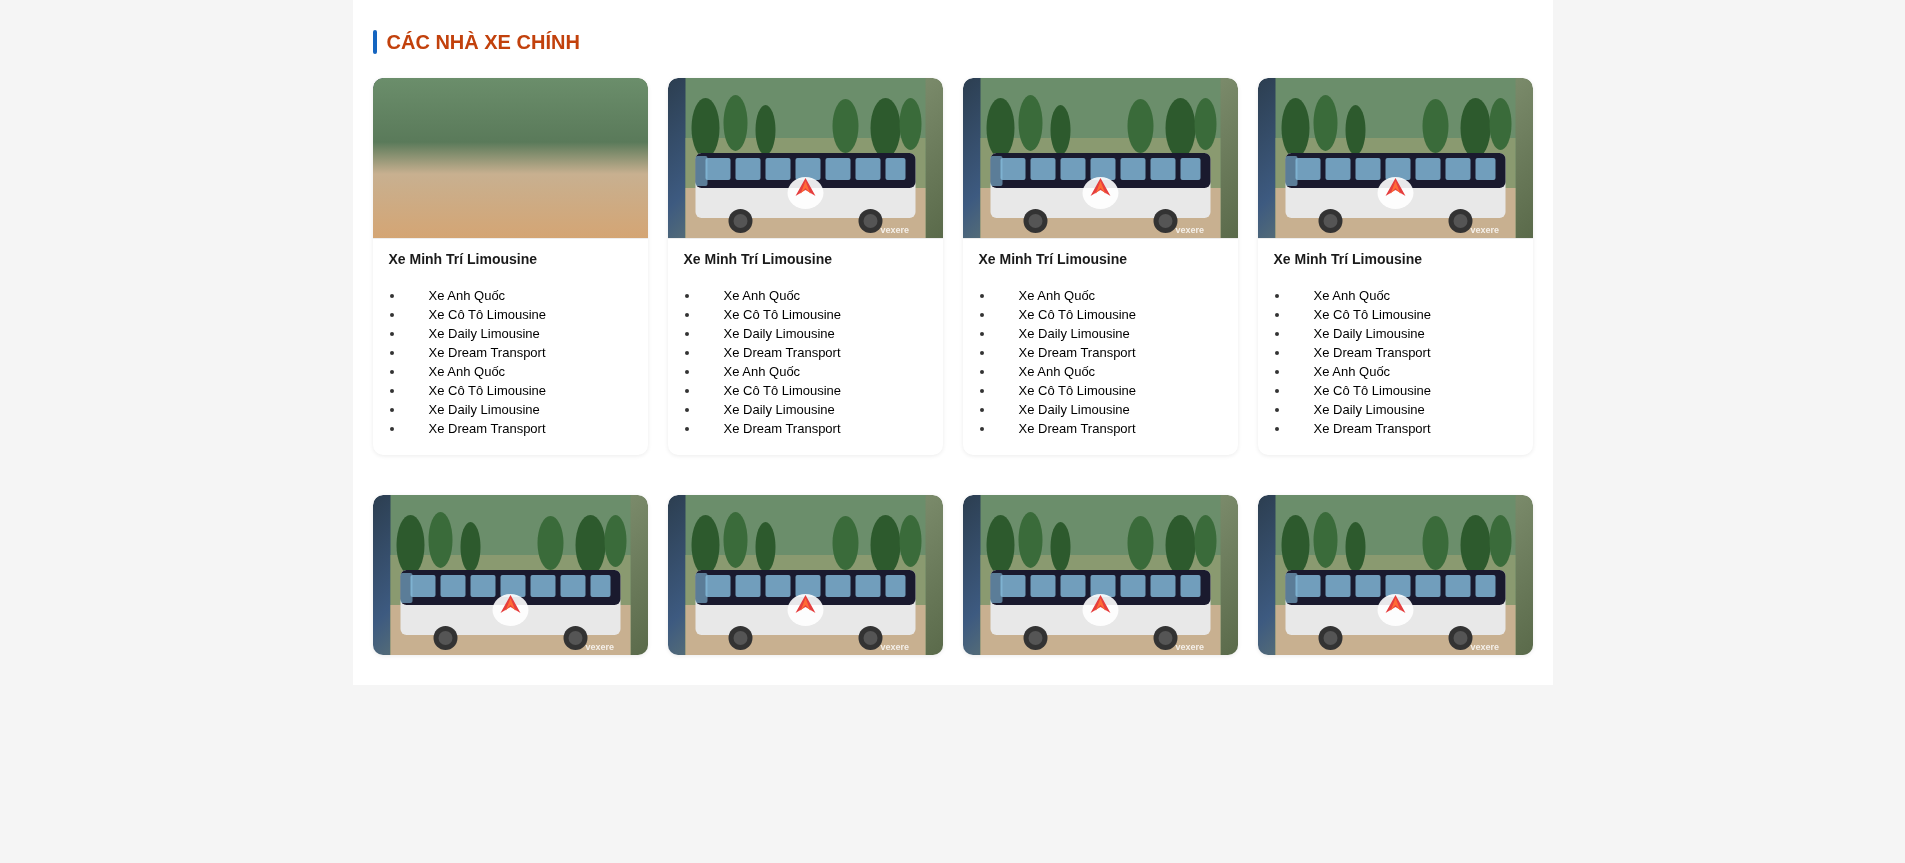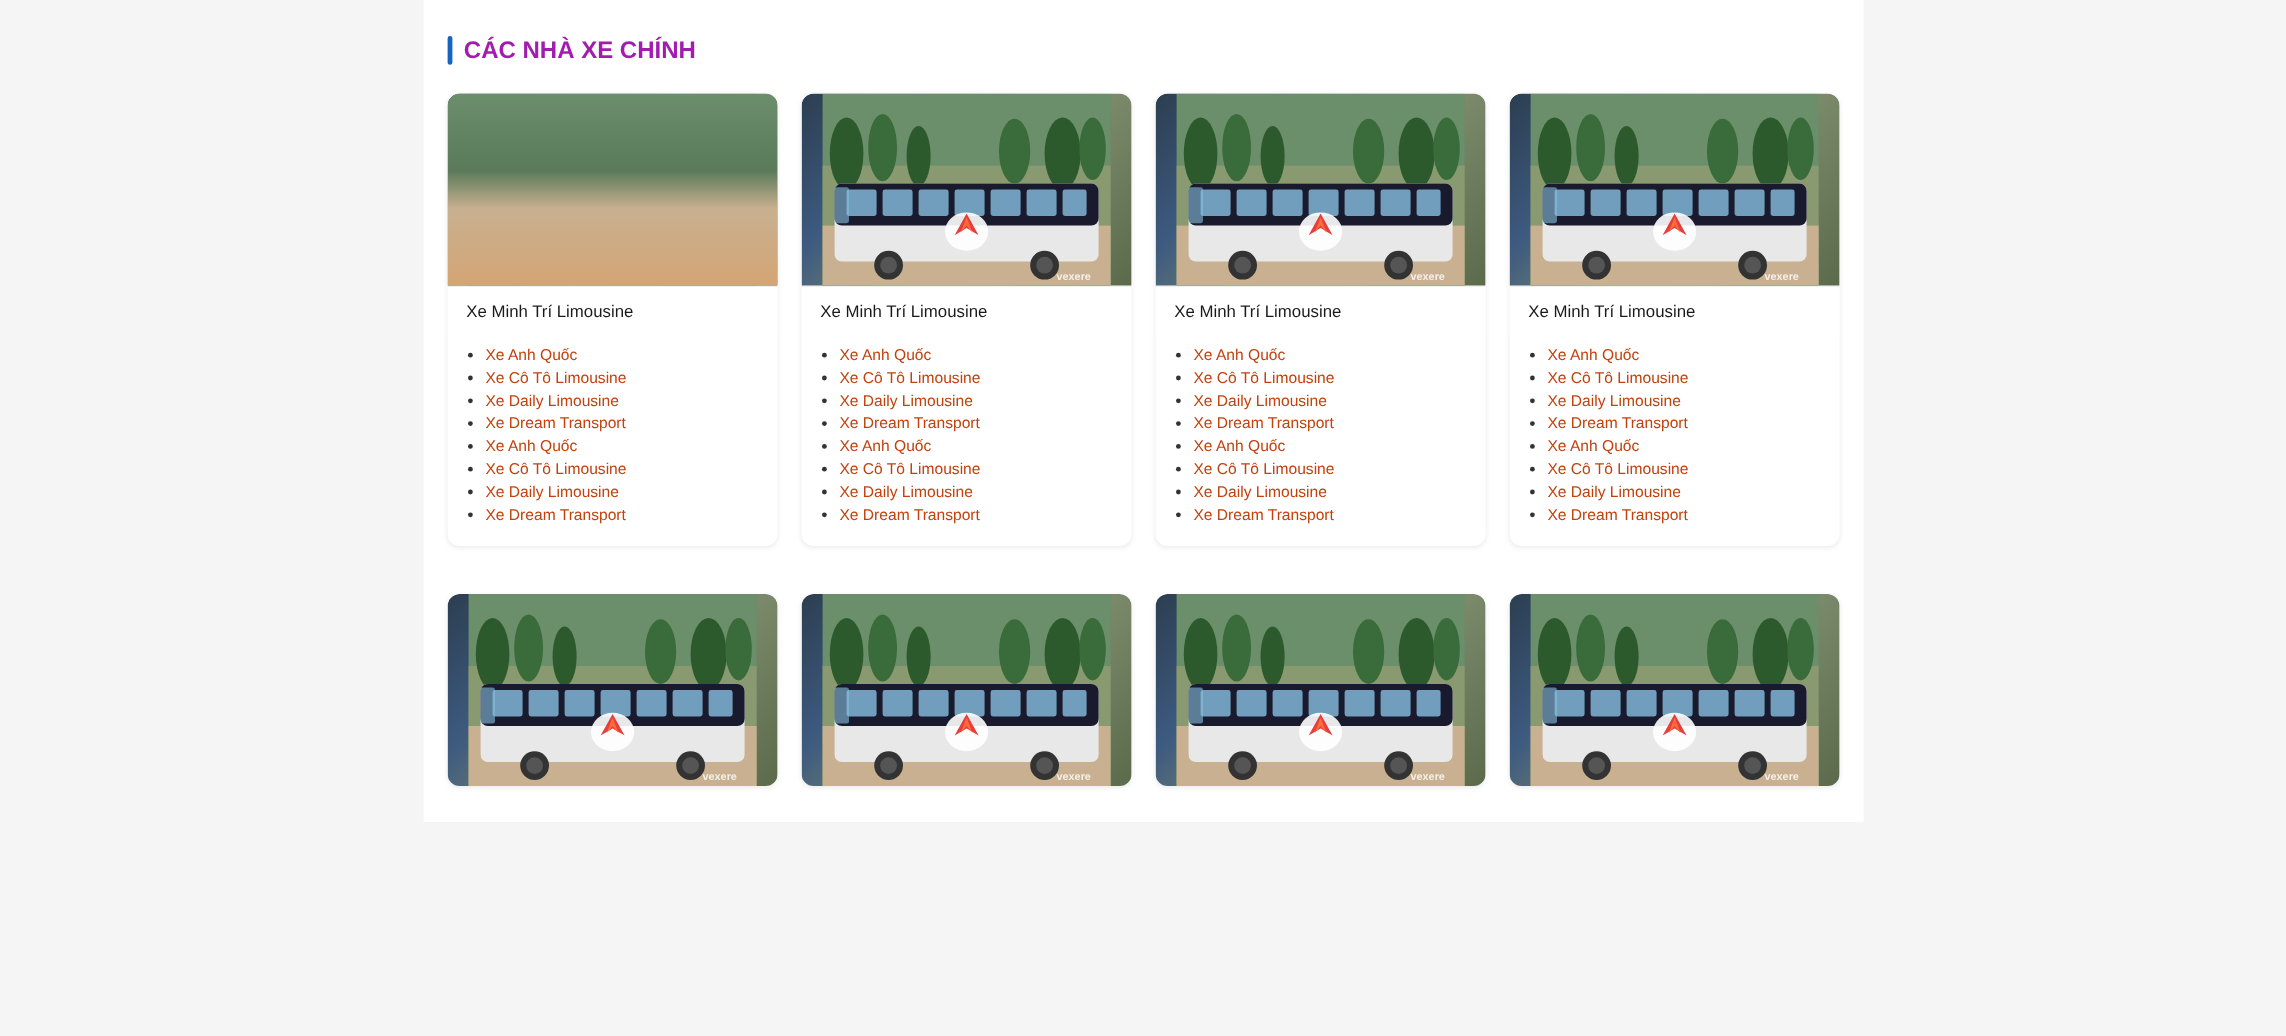--- a/index.html
+++ b/index.html
@@ -14,21 +14,21 @@
       margin: 0 auto;
       padding: 30px 20px;
       background: #fff;
     }
     .section-title {
       display: flex;
       align-items: center;
       margin-bottom: 24px;
       font-size: 20px;
       font-weight: 700;
-      color: #a21caf;
+      color: #c2410c;
     }
     .section-title::before {
       content: '';
       display: inline-block;
       width: 4px;
       height: 24px;
       background: #1565c0;
       margin-right: 10px;
       border-radius: 2px;
     }
@@ -61,37 +61,38 @@
     .bus-scene::before {
       content: '';
       position: absolute;
       top: 0; left: 0; right: 0; bottom: 0;
       background: 
         linear-gradient(180deg, #6b8e6b 0%, #5a7a5a 40%, #c8b090 60%, #d4a574 100%);
     }
     .card-title {
       padding: 12px 16px;
       font-size: 14px;
-      font-weight: 400;
+      font-weight: 700;
       color: #1a1a1a;
       background: #fff;
       border-top: 1px solid #eee;
     }
     .card-list {
       padding: 8px 16px 16px 16px;
       list-style: disc;
       padding-left: 32px;
     }
     .card-list li {
       margin-bottom: 3px;
     }
     .card-list li a {
-      color: #c2410c;
+      color: #000000;
       text-decoration: none;
       font-size: 13px;
+      margin-left: 24px;
     }
     .section-bottom {
       margin-top: 10px;
     }
     .bottom-cards-grid {
       display: grid;
       grid-template-columns: repeat(4, 1fr);
       gap: 20px;
     }
     .bottom-card {

